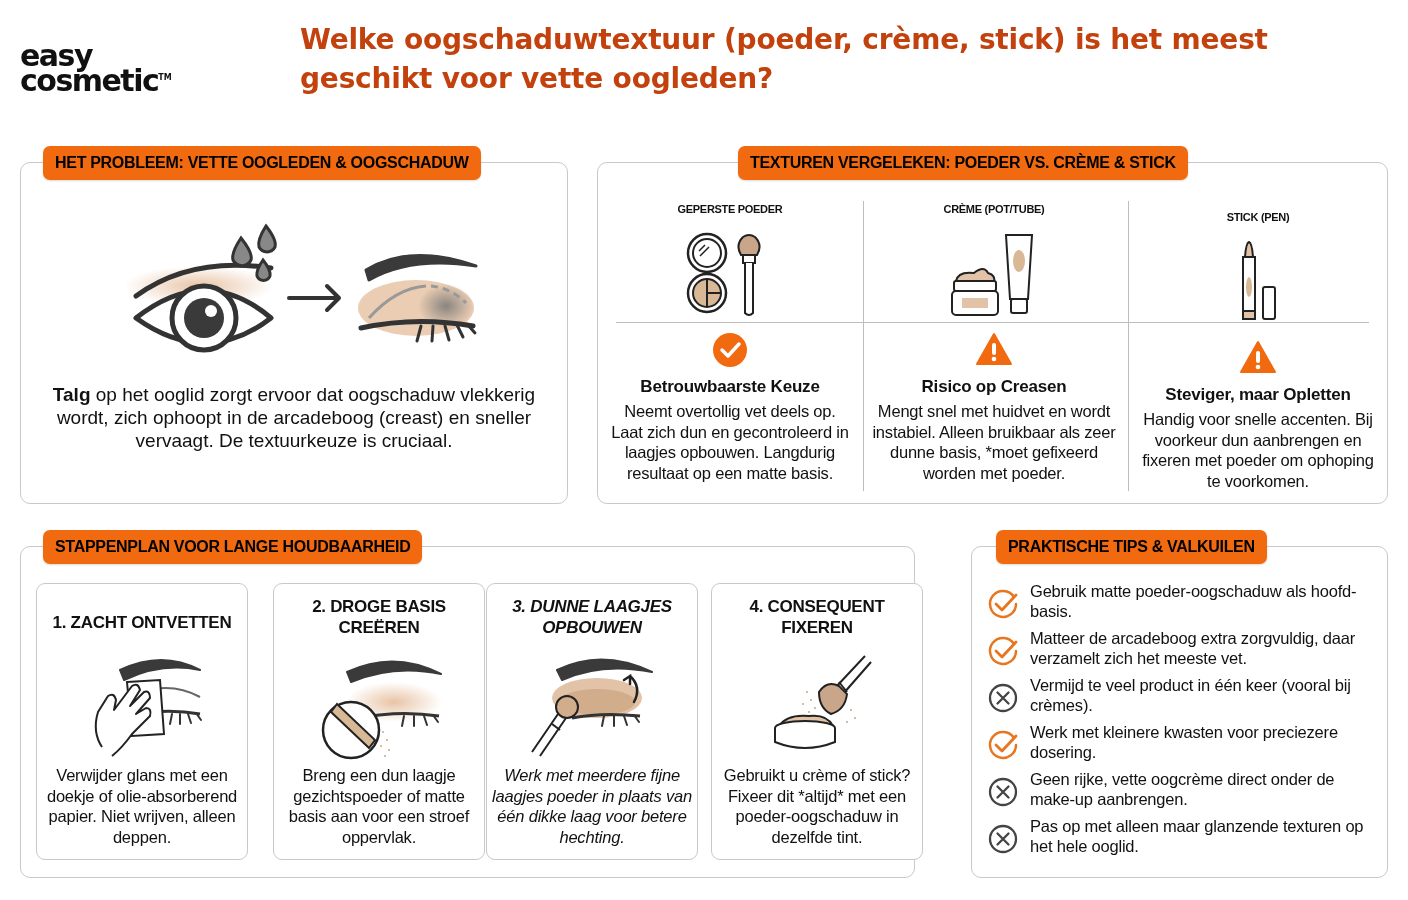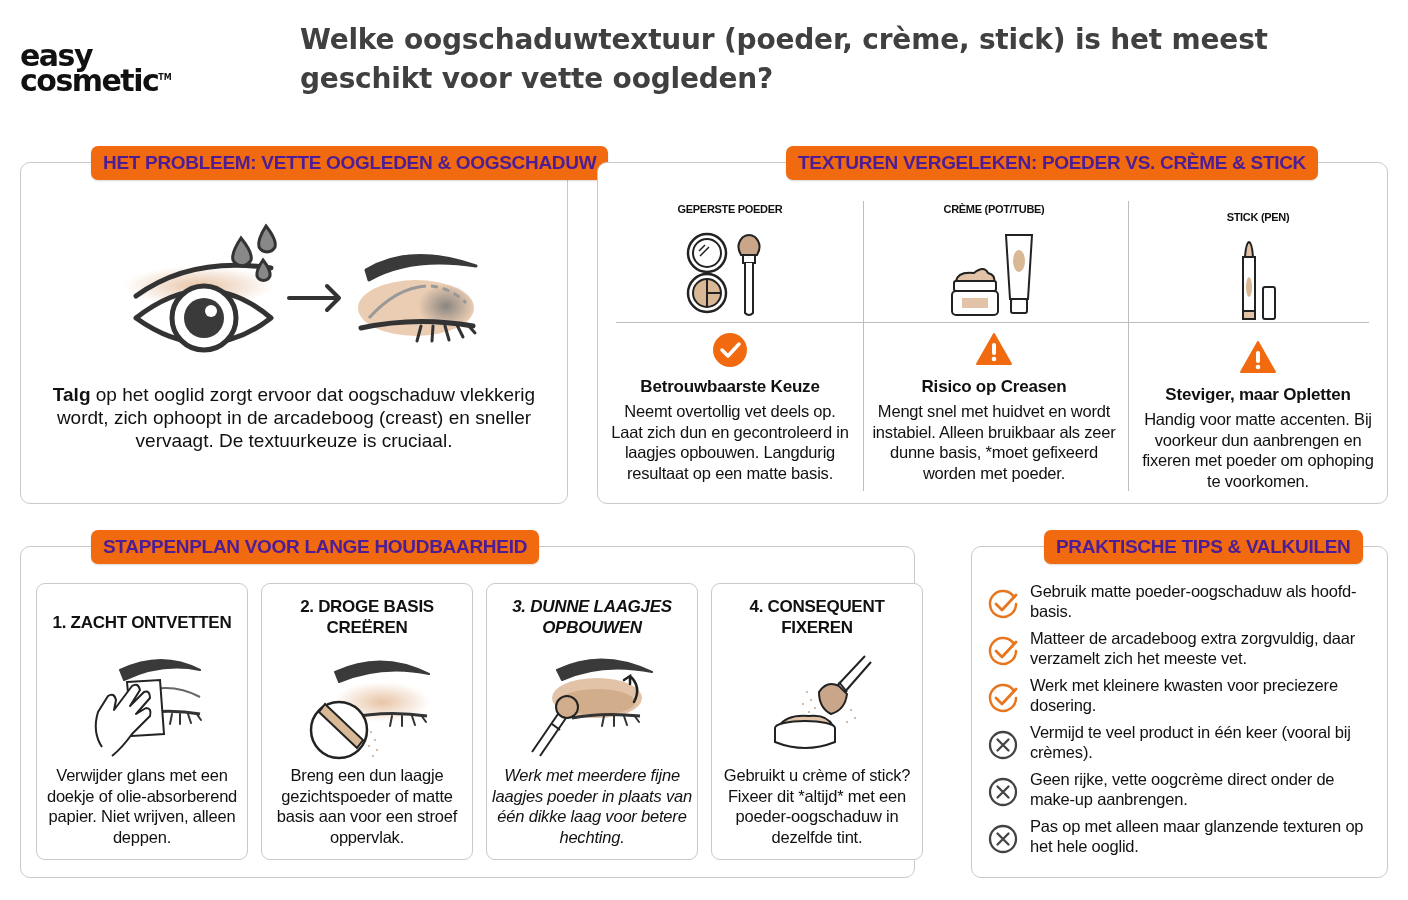--- a/index.html
+++ b/index.html
@@ -4,24 +4,24 @@
 <style>
   * { box-sizing: border-box; margin: 0; padding: 0; }
   html, body { width: 1408px; height: 900px; background: #ffffff; overflow: hidden; }
   body { font-family: "Liberation Sans", "DejaVu Sans", sans-serif; color: #111; position: relative; }
 
   .logo { position: absolute; left: 20px; top: 16px; line-height: 0.82; font-family: "DejaVu Sans", sans-serif; font-weight: 900; color: #111; letter-spacing: -1.5px; margin-top: 28px; }
   .logo .l1 { font-size: 30px; display: block; }
   .logo .l2 { font-size: 30px; display: block; }
   .logo .tm { font-size: 8px; letter-spacing: 0; vertical-align: top; position: relative; top: 6px; font-weight: bold; }
 
-  .title { position: absolute; left: 300px; top: 20px; width: 980px; font-family: "DejaVu Sans", sans-serif; font-weight: bold; font-size: 28px; line-height: 39px; color: #404040; letter-spacing: -0.2px; }
+  .title { position: absolute; left: 300px; top: 20px; width: 980px; font-family: "DejaVu Sans", sans-serif; font-weight: bold; font-size: 28px; line-height: 39px; color: #c2410c; letter-spacing: -0.2px; }
 
   .panel { position: absolute; border: 1.5px solid #c9c9c9; border-radius: 10px; background: #fff; }
-  .panel-label { position: absolute; top: -17px; height: 34px; background: #f26a0f; color: #4c1d95; font-weight: bold; font-size: 19px; line-height: 34px; padding: 0 12px; border-radius: 7px; white-space: nowrap; letter-spacing: -0.3px; box-shadow: 0 1px 2px rgba(0,0,0,0.15); margin-left: 48px; }
+  .panel-label { position: absolute; top: -17px; height: 34px; background: #f26a0f; color: #000000; font-weight: bold; font-size: 16px; line-height: 34px; padding: 0 12px; border-radius: 7px; white-space: nowrap; letter-spacing: -0.3px; box-shadow: 0 1px 2px rgba(0,0,0,0.15); }
 
   
   #p-problem { left: 20px; top: 162px; width: 548px; height: 342px; }
   .problem-illus { position: absolute; left: 90px; top: 55px; width: 380px; height: 150px; }
   .problem-text { position: absolute; left: 10px; right: 10px; top: 220px; text-align: center; font-size: 19px; line-height: 23px; color: #111; }
   .problem-text b { font-weight: bold; }
 
   
   #p-textures { left: 597px; top: 162px; width: 791px; height: 342px; }
   .tex-col { position: absolute; top: 36px; width: 264px; height: 290px; text-align: center; }
@@ -161,41 +161,41 @@
       <rect x="35" y="48" width="12" height="32" rx="2" fill="#fff" stroke="#222" stroke-width="2"></rect>
     </svg>
     <div class="tex-status">
       <svg width="38" height="34" viewBox="0 0 38 34">
           <path d="M19 2 L36 32 L2 32 Z" fill="#f26a0f" stroke="#f26a0f" stroke-width="2" stroke-linejoin="round"></path>
           <rect x="17" y="11" width="4" height="12" rx="2" fill="#fff"></rect>
           <circle cx="19" cy="27" r="2.3" fill="#fff"></circle>
         </svg>
     </div>
     <div class="tex-sub">Steviger, maar Opletten</div>
-    <div class="tex-desc">Handig voor matte accenten. Bij voorkeur dun aanbrengen en fixeren met poeder om ophoping te voorkomen.</div>
+    <div class="tex-desc">Handig voor snelle accenten. Bij voorkeur dun aanbrengen en fixeren met poeder om ophoping te voorkomen.</div>
   </div>
 </section>
 
 <section class="panel" id="p-steps">
   <div class="panel-label" style="left:22px;">STAPPENPLAN VOOR LANGE HOUDBAARHEID</div>
 
   <div class="step" style="left:15px;">
     <div class="step-title single">1. ZACHT ONTVETTEN</div>
     <svg class="step-illus" viewBox="0 0 140 110">
       <path d="M48 18 Q90 -2 128 18 Q90 10 52 28 Z" fill="#3a3a3a" stroke="#3a3a3a" stroke-width="2" stroke-linejoin="round"></path>
       <path d="M70 40 Q100 30 128 45" fill="none" stroke="#666" stroke-width="2"></path>
       <path d="M80 60 Q105 58 128 62" fill="none" stroke="#333" stroke-width="3"></path>
       <path d="M100 62 l-2 10 M108 62 l0 10 M116 62 l3 9 M124 61 l5 7" stroke="#333" stroke-width="2" stroke-linecap="round"></path>
       <path d="M55 30 L88 28 L92 82 L60 84 Z" fill="#fff" stroke="#222" stroke-width="2"></path>
       <path d="M30 95 Q20 80 26 60 L36 44 Q42 40 44 48 L42 58 L60 34 Q66 30 68 38 L58 54 L72 40 Q78 38 78 46 L64 62 L74 56 Q80 56 78 64 L60 82 Q50 96 40 104" fill="#fff" stroke="#222" stroke-width="2" stroke-linejoin="round"></path>
     </svg>
     <div class="step-desc">Verwijder glans met een doekje of olie-absorberend papier. Niet wrijven, alleen deppen.</div>
   </div>
 
-  <div class="step" style="left:240px;">
+  <div class="step" style="left:252px;">
     <div class="step-title">2. DROGE BASIS CREËREN</div>
     <svg class="step-illus" viewBox="0 0 140 110">
       <defs>
           <radialGradient id="pG" cx="50%" cy="50%" r="50%">
             <stop offset="0%" stop-color="#e8c4a6"></stop>
             <stop offset="100%" stop-color="#e8c4a6" stop-opacity="0"></stop>
           </radialGradient>
         </defs>
       <path d="M38 20 Q85 -2 132 22 Q85 12 42 30 Z" fill="#3a3a3a" stroke="#3a3a3a" stroke-width="2" stroke-linejoin="round"></path>
       <ellipse cx="85" cy="50" rx="48" ry="20" fill="url(#pG)"></ellipse>
@@ -267,40 +267,40 @@
     </li>
     <li class="tip">
       <svg class="tip-icon" viewBox="0 0 34 34">
           <path d="M28 10 A13 13 0 1 0 30 17" fill="none" stroke="#e8761e" stroke-width="2.5" stroke-linecap="round"></path>
           <path d="M10 17 l6 6 l14 -15" fill="none" stroke="#e8761e" stroke-width="2.8" stroke-linecap="round" stroke-linejoin="round"></path>
         </svg>
       <span class="tip-text">Matteer de arcadeboog extra zorgvuldig, daar verzamelt zich het meeste vet.</span>
     </li>
     <li class="tip">
       <svg class="tip-icon" viewBox="0 0 34 34">
+          <circle cx="17" cy="17" r="13" fill="none" stroke="#444" stroke-width="2.3"></circle>
+          <path d="M11.5 11.5 L22.5 22.5 M22.5 11.5 L11.5 22.5" stroke="#444" stroke-width="2.3" stroke-linecap="round"></path>
+        </svg>
+      <span class="tip-text">Vermijd te veel product in één keer (vooral bij crèmes).</span>
+    </li>
+    <li class="tip">
+      <svg class="tip-icon" viewBox="0 0 34 34">
           <path d="M28 10 A13 13 0 1 0 30 17" fill="none" stroke="#e8761e" stroke-width="2.5" stroke-linecap="round"></path>
           <path d="M10 17 l6 6 l14 -15" fill="none" stroke="#e8761e" stroke-width="2.8" stroke-linecap="round" stroke-linejoin="round"></path>
         </svg>
       <span class="tip-text">Werk met kleinere kwasten voor preciezere dosering.</span>
     </li>
     <li class="tip">
       <svg class="tip-icon" viewBox="0 0 34 34">
           <circle cx="17" cy="17" r="13" fill="none" stroke="#444" stroke-width="2.3"></circle>
           <path d="M11.5 11.5 L22.5 22.5 M22.5 11.5 L11.5 22.5" stroke="#444" stroke-width="2.3" stroke-linecap="round"></path>
         </svg>
-      <span class="tip-text">Vermijd te veel product in één keer (vooral bij crèmes).</span>
+      <span class="tip-text">Geen rijke, vette oogcrème direct onder de make-up aanbrengen.</span>
     </li>
     <li class="tip">
       <svg class="tip-icon" viewBox="0 0 34 34">
           <circle cx="17" cy="17" r="13" fill="none" stroke="#444" stroke-width="2.3"></circle>
           <path d="M11.5 11.5 L22.5 22.5 M22.5 11.5 L11.5 22.5" stroke="#444" stroke-width="2.3" stroke-linecap="round"></path>
         </svg>
-      <span class="tip-text">Geen rijke, vette oogcrème direct onder de make-up aanbrengen.</span>
-    </li>
-    <li class="tip">
-      <svg class="tip-icon" viewBox="0 0 34 34">
-          <circle cx="17" cy="17" r="13" fill="none" stroke="#444" stroke-width="2.3"></circle>
-          <path d="M11.5 11.5 L22.5 22.5 M22.5 11.5 L11.5 22.5" stroke="#444" stroke-width="2.3" stroke-linecap="round"></path>
-        </svg>
       <span class="tip-text">Pas op met alleen maar glanzende texturen op het hele ooglid.</span>
     </li>
   </ul>
 </section>
 
 </body></html>

